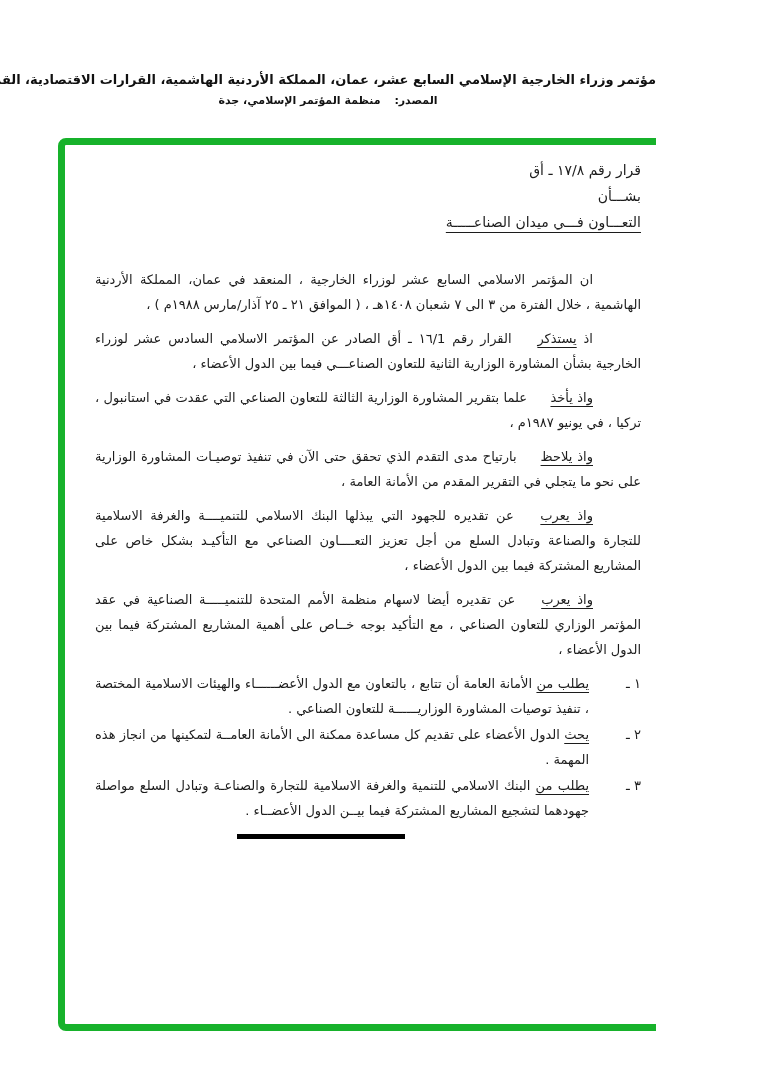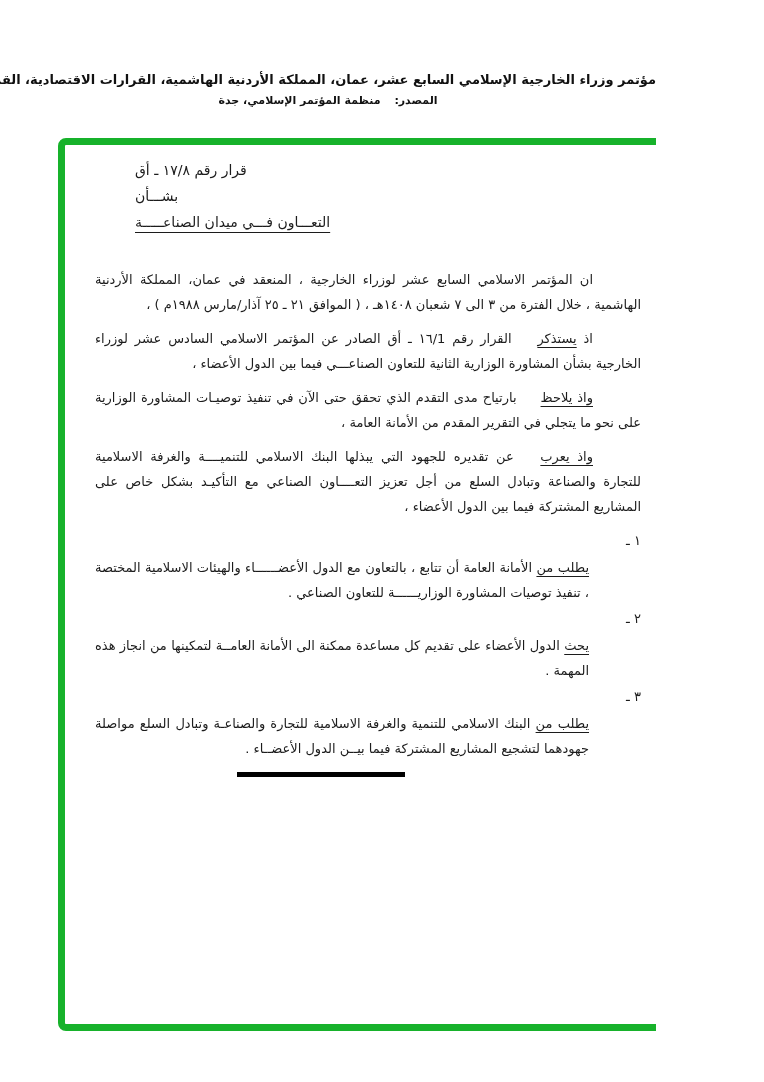--- a/index.html
+++ b/index.html
@@ -48,21 +48,21 @@
   .doc-inner {
     position: relative;
     width: 100%;
     height: 100%;
     direction: rtl;
     padding: 13px 72px 0 30px;
     box-sizing: border-box;
     font-size: 13px;
     line-height: 25px;
   }
-  .doc-title { text-align: left; margin-left: 40px; }
+  .doc-title { text-align: right; margin-left: 40px; }
   .doc-title .t1 { font-size: 14px; }
   .doc-title .t2 { font-size: 14px; margin-top: 1px; }
   .doc-title .t3 {
     font-size: 14px;
     margin-top: 1px;
     text-decoration: underline;
     text-underline-offset: 5px;
   }
   .doc-body { margin-top: 32px; }
   .para {
@@ -83,21 +83,20 @@
   }
   .item .num {
     width: 34px;
     flex: 0 0 34px;
     white-space: nowrap;
   }
   .item .itext {
     flex: 1 1 auto;
     text-align: justify;
     padding-right: 18px;
-    margin-top: 27px;
   }
   .item .itext .lead {
     text-decoration: underline;
     text-underline-offset: 4px;
   }
   .end-bar {
     width: 168px;
     height: 5px;
     background: #000;
     margin-top: 11px;
@@ -125,26 +124,28 @@
         <div class="t2">بشـــأن</div>
         <div class="t3">التعـــاون فـــي ميدان الصناعـــــة</div>
       </div>
 
       <div class="doc-body">
 
         <p class="para"><span>ان المؤتمر الاسلامي السابع عشر لوزراء الخارجية ، المنعقد في عمان، المملكة الأردنية الهاشمية ، خلال الفترة من ٣ الى ٧ شعبان ١٤٠٨هـ ، ( الموافق ٢١ ـ ٢٥ آذار/مارس ١٩٨٨م ) ،</span></p>
 
         <p class="para"><span>اذ </span><span class="lead">يستذكر</span> <span>القرار رقم ١٦/1 ـ أق الصادر عن المؤتمر الاسلامي السادس عشر لوزراء الخارجية بشأن المشاورة الوزارية الثانية للتعاون الصناعـــي فيما بين الدول الأعضاء ،</span></p>
 
+        <p class="para"><span class="lead">واذ يأخذ</span> <span>علما بتقرير المشاورة الوزارية الثالثة للتعاون الصناعي التي عقدت في استانبول ، تركيا ، في يونيو ١٩٨٧م ،</span></p>
 
 
         <p class="para"><span class="lead">واذ يلاحظ</span> <span>بارتياح مدى التقدم الذي تحقق حتى الآن في تنفيذ توصيـات المشاورة الوزارية على نحو ما يتجلي في التقرير المقدم من الأمانة العامة ،</span></p>
 
         <p class="para"><span class="lead">واذ يعرب</span> <span>عن تقديره للجهود التي يبذلها البنك الاسلامي للتنميــــة والغرفة الاسلامية للتجارة والصناعة وتبادل السلع من أجل تعزيز التعــــاون الصناعي مع التأكيـد بشكل خاص على المشاريع المشتركة فيما بين الدول الأعضاء ،</span></p>
 
+        <p class="para"><span class="lead">واذ يعرب</span> <span>عن تقديره أيضا لاسهام منظمة الأمم المتحدة للتنميـــــة الصناعية في عقد المؤتمر الوزاري للتعاون الصناعي ، مع التأكيد بوجه خــاص على أهمية المشاريع المشتركة فيما بين الدول الأعضاء ،</span></p>
 
         <div class="items">
 
           <div class="item">
             <div class="num">١ ـ</div>
             <div class="itext"><span class="lead">يطلب من</span> <span>الأمانة العامة أن تتابع ، بالتعاون مع الدول الأعضــــــاء والهيئات الاسلامية المختصة ، تنفيذ توصيات المشاورة الوزاريــــــة للتعاون الصناعي .</span></div>
           </div>
 
           <div class="item">
             <div class="num">٢ ـ</div>

